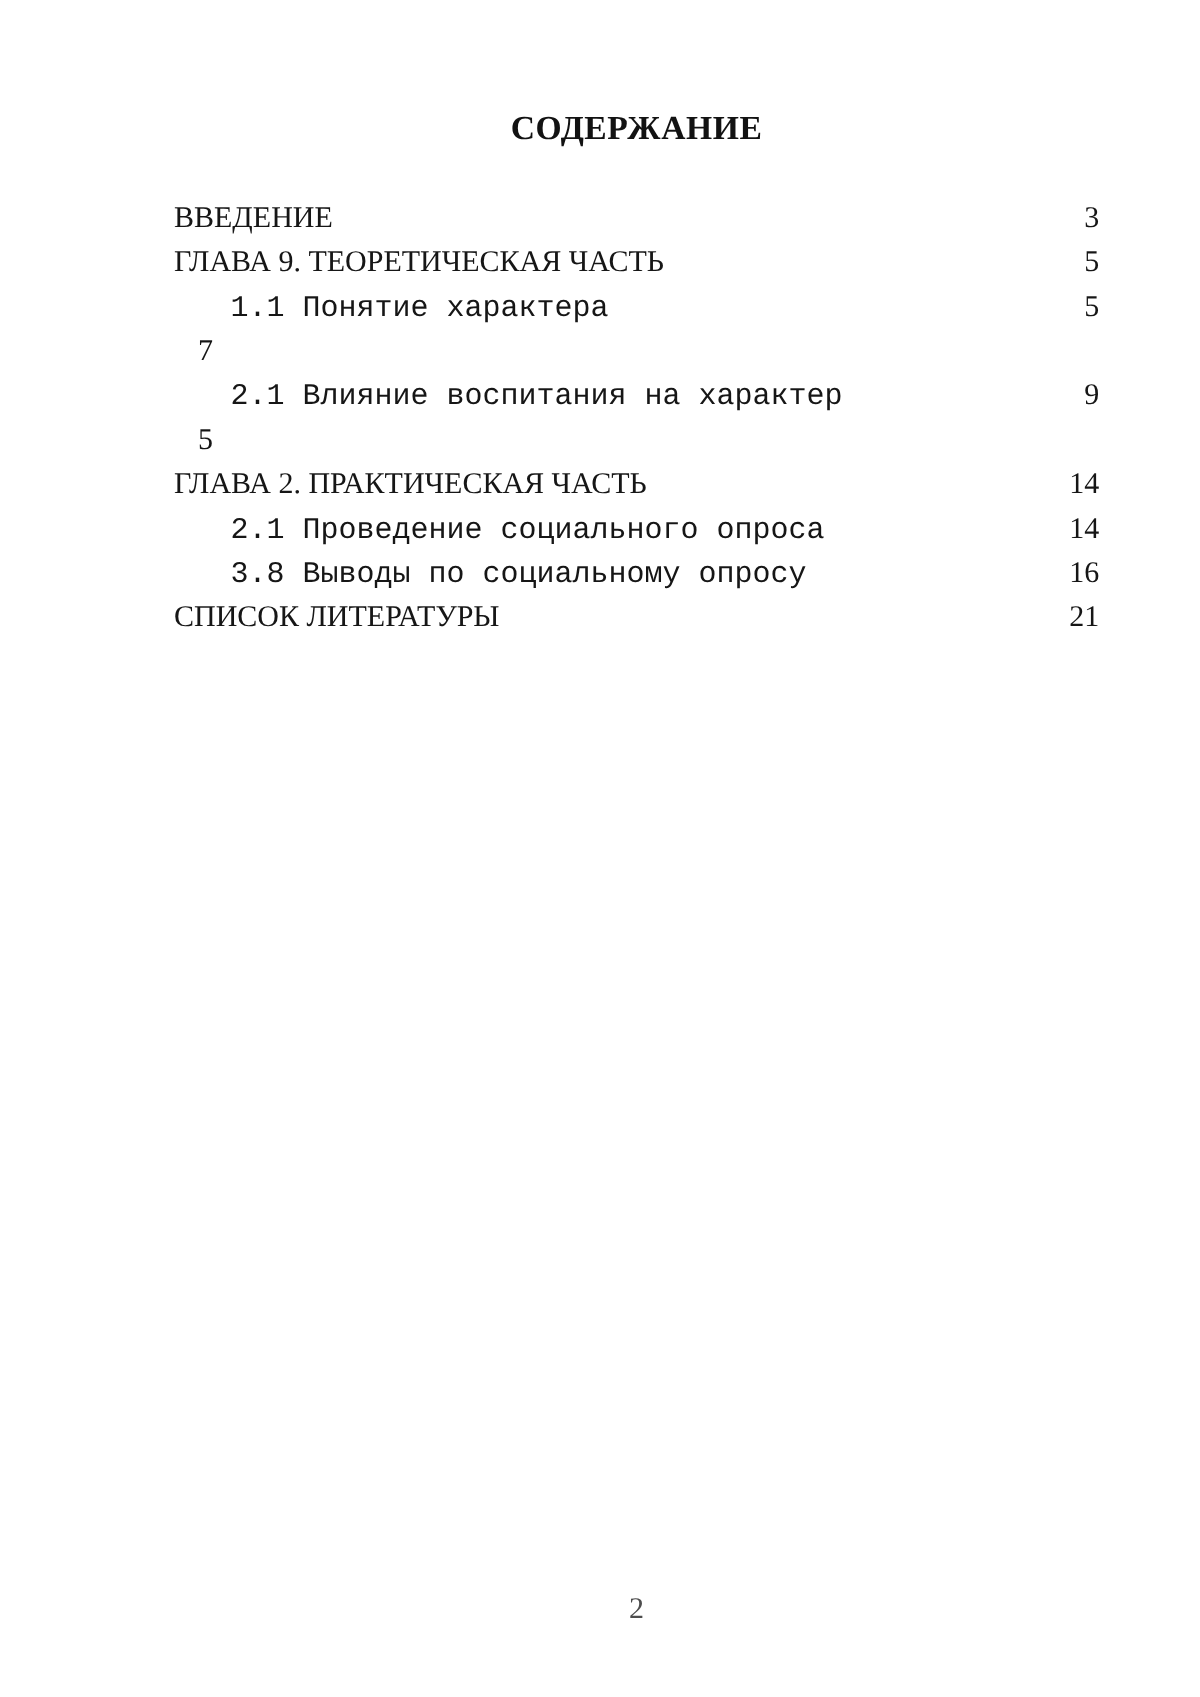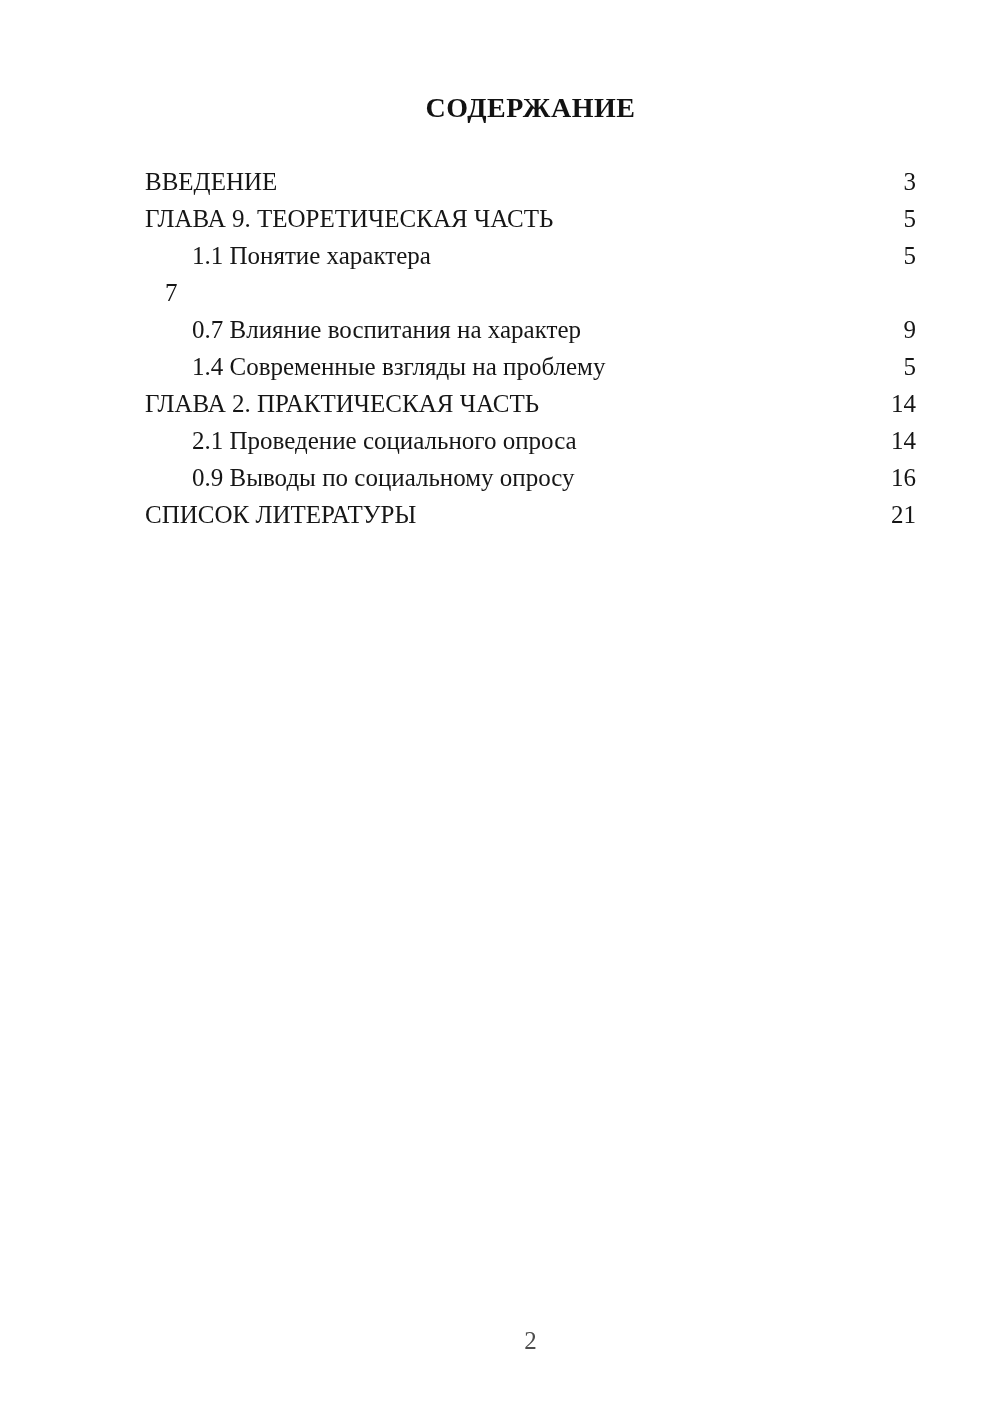--- a/index.html
+++ b/index.html
@@ -46,20 +46,21 @@
     height: 37px;
     line-height: 37px;
     font-size: 25px;
   }
   .toc-row .toc-label {
     white-space: nowrap;
     color: #161616;
   }
   .toc-row.level-1 .toc-label {
     padding-left: 47px;
+    font-family: Liberation Mono, monospace;
   }
   .toc-row .toc-page {
     color: #161616;
     padding-left: 20px;
   }
   .page-footer {
     position: absolute;
     top: 1326px;
     left: 145px;
     width: 771px;
@@ -86,37 +87,36 @@
       <span class="toc-page">5</span>
     </div>
       <div class="toc-row level-1">
       <span class="toc-label">1.1 Понятие характера</span>
       <span class="toc-page">5</span>
     </div>
       <div class="toc-row level-1">
       <span class="toc-page">7</span>
     </div>
       <div class="toc-row level-1">
-      <span class="toc-label">0.7 Влияние воспитания на характер</span>
+      <span class="toc-label">2.1 Влияние воспитания на характер</span>
       <span class="toc-page">9</span>
     </div>
       <div class="toc-row level-1">
-      <span class="toc-label">1.4 Современные взгляды на проблему</span>
       <span class="toc-page">5</span>
     </div>
       <div class="toc-row level-0">
       <span class="toc-label">ГЛАВА 2. ПРАКТИЧЕСКАЯ ЧАСТЬ</span>
       <span class="toc-page">14</span>
     </div>
       <div class="toc-row level-1">
       <span class="toc-label">2.1 Проведение социального опроса</span>
       <span class="toc-page">14</span>
     </div>
       <div class="toc-row level-1">
-      <span class="toc-label">0.9 Выводы по социальному опросу</span>
+      <span class="toc-label">3.8 Выводы по социальному опросу</span>
       <span class="toc-page">16</span>
     </div>
       <div class="toc-row level-0">
       <span class="toc-label">СПИСОК ЛИТЕРАТУРЫ</span>
       <span class="toc-page">21</span>
     </div>
     </div>
 
   <div class="page-footer">2</div>
 

